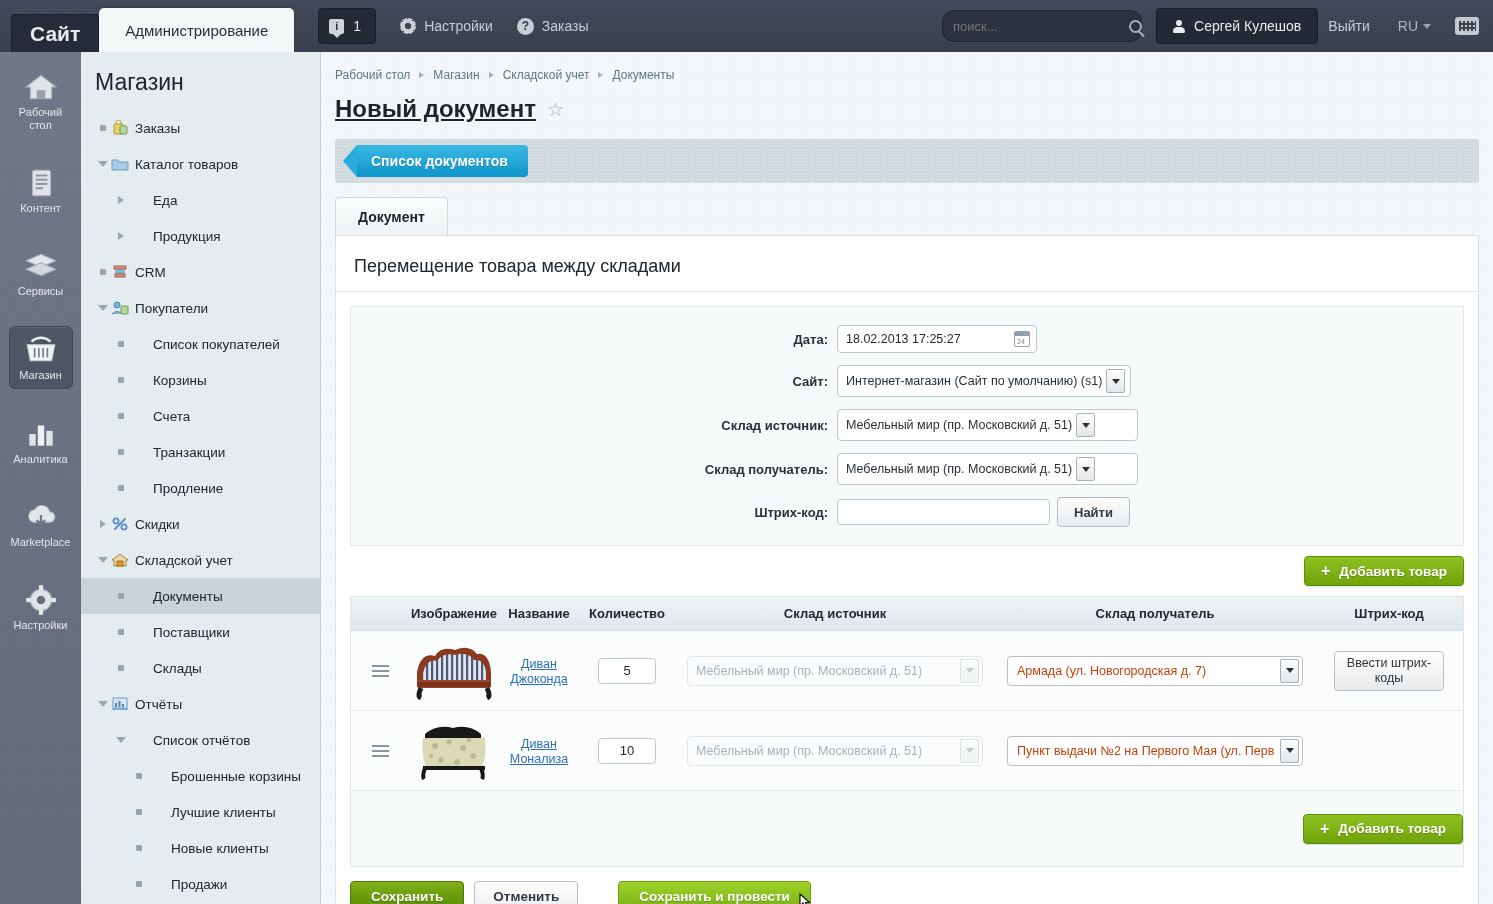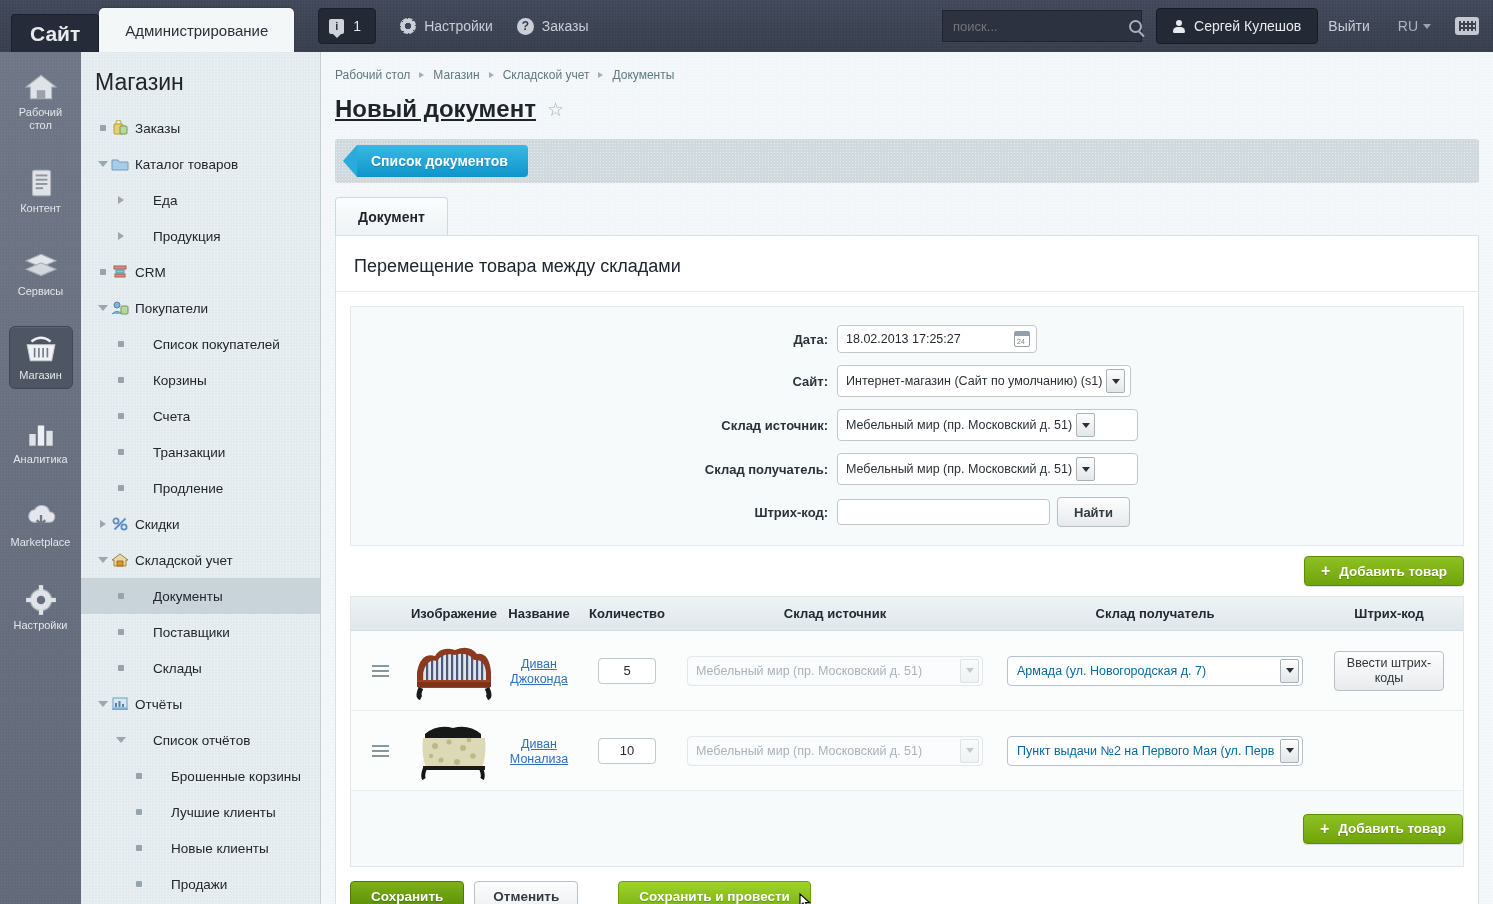--- a/index.html
+++ b/index.html
@@ -68,21 +68,21 @@
     background:
       radial-gradient(circle at 50% 50%, #40475a 0 3.2px, #c9ced7 3.3px 7px, transparent 7.1px),
       conic-gradient(from 0deg, #c9ced7 0 10%, transparent 10% 12.5%, #c9ced7 12.5% 22.5%, transparent 22.5% 25%, #c9ced7 25% 35%, transparent 35% 37.5%, #c9ced7 37.5% 47.5%, transparent 47.5% 50%, #c9ced7 50% 60%, transparent 60% 62.5%, #c9ced7 62.5% 72.5%, transparent 72.5% 75%, #c9ced7 75% 85%, transparent 85% 87.5%, #c9ced7 87.5% 97.5%, transparent 97.5% 100%);
   }
   .qmark{
     width:17px;height:17px;border-radius:50%;background:#c9ced7;color:#343a47;
     font-size:12px;font-weight:bold;line-height:17px;text-align:center;
   }
   .tb-search{
     position:relative;z-index:2;
-    width:200px;height:32px;background:#2c3240;border:1px solid #1e232d;border-radius:0;
+    width:200px;height:32px;background:#2c3240;border:1px solid #1e232d;border-radius:12px;
     display:flex;align-items:center;padding:0 10px;
   }
   .tb-search input{
     flex:1;background:transparent;border:none;outline:none;color:#aab0bb;font-size:13px;
     font-family:"Liberation Sans",sans-serif;
   }
   .mag{width:13px;height:13px;border:2px solid #aab0bb;border-radius:50%;position:relative;flex:none;}
   .mag::after{content:"";position:absolute;right:-5px;bottom:-4px;width:7px;height:2px;background:#aab0bb;transform:rotate(45deg);}
   .tb-user{
     position:relative;z-index:2;
@@ -289,21 +289,21 @@
   .c-dst{width:320px;display:flex;align-items:center;justify-content:center;}
   .c-bar{flex:1;display:flex;align-items:center;justify-content:center;}
   .dis-sel{
     width:296px;height:30px;border:1px solid #e2e7ea;border-radius:4px;background:#fbfcfd;
     display:flex;align-items:center;padding-left:8px;color:#a9b3ba;font-size:12.5px;
   }
   .dis-sel .sel-arrow{background:linear-gradient(180deg,#fafbfb 0%,#f0f2f3 100%);border-color:#dde3e6;margin-left:auto;}
   .dis-sel .sel-arrow i{border-top-color:#c2cace;}
   .act-sel{
     width:296px;height:30px;border:1px solid #b9c2c8;border-radius:4px;background:#fff;
-    display:flex;align-items:center;padding-left:9px;color:#0369a1;font-size:12.5px;white-space:nowrap;overflow:hidden;
+    display:flex;align-items:center;padding-left:9px;color:#c2410c;font-size:12.5px;white-space:nowrap;overflow:hidden;
   }
   .act-sel .sel-arrow{margin-left:auto;}
   .btn-bar{
     width:110px;min-height:28px;padding:4px 6px;
     display:flex;align-items:center;justify-content:center;text-align:center;
     background:linear-gradient(180deg,#fdfdfd 0%,#e8ebed 100%);
     border:1px solid #b8c0c6;border-radius:4px;
     font-size:12.5px;color:#2f353c;line-height:15px;
   }
 

